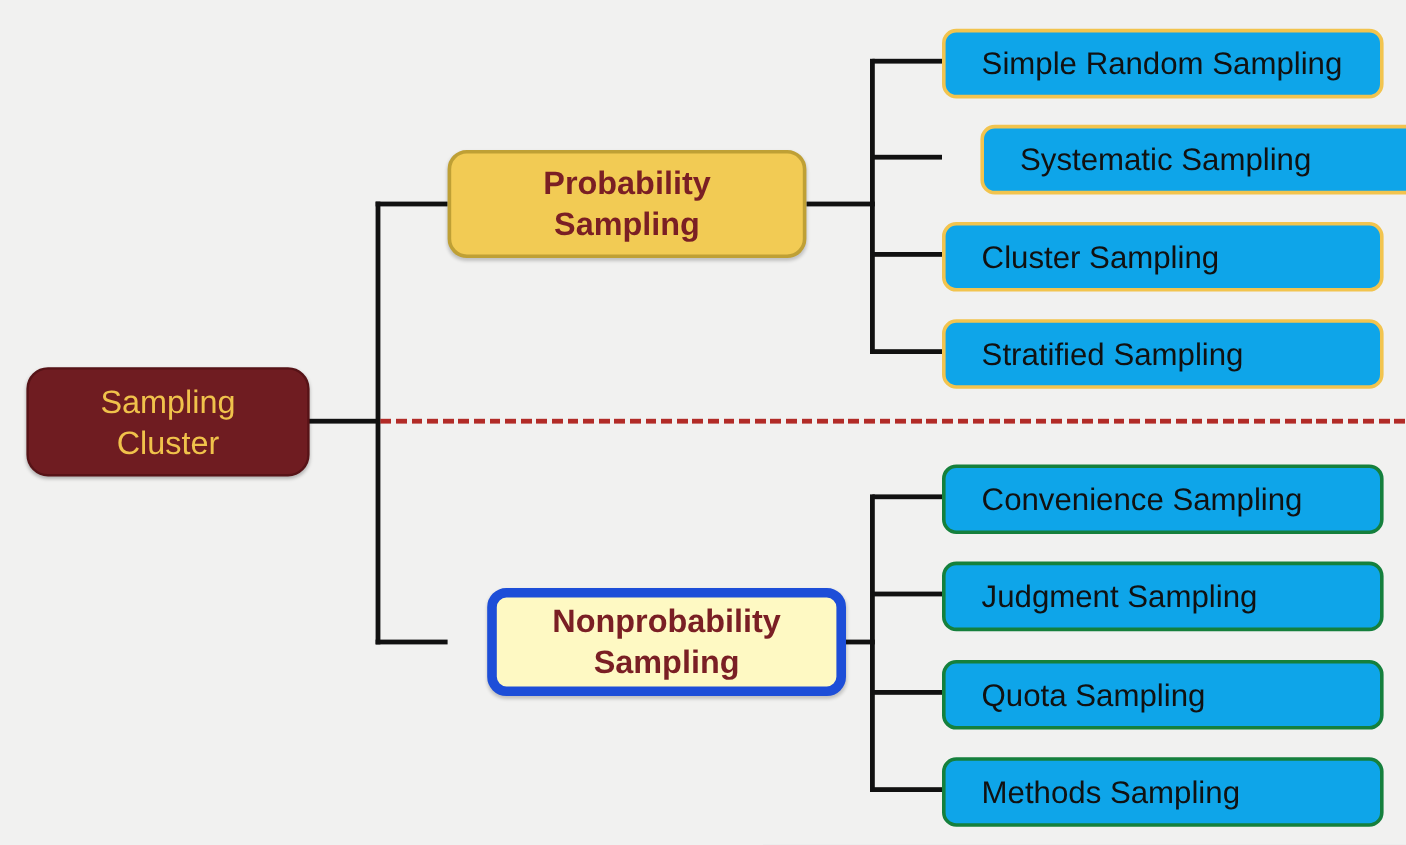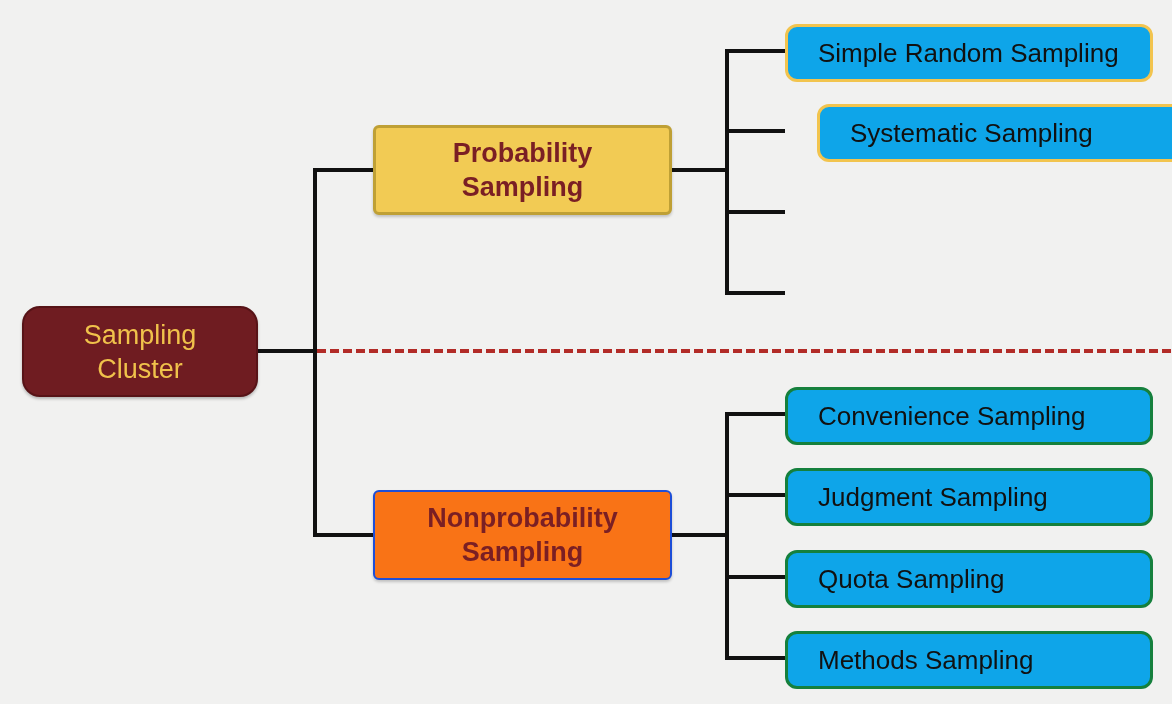--- a/index.html
+++ b/index.html
@@ -45,36 +45,37 @@
     border-radius: 18px;
     color: #F0C24B;
     font-size: 27px;
     line-height: 34px;
     box-shadow: 0 2px 3px rgba(0,0,0,0.25);
   }
   .branch {
     left: 373px;
     width: 299px;
     height: 90px;
-    border-radius: 6px;
+    border-radius: 16px;
     color: #7A1F24;
     font-weight: bold;
     font-size: 27px;
     line-height: 34px;
     box-shadow: 0 2px 3px rgba(0,0,0,0.2);
   }
   .branch.prob {
     top: 125px;
     background: #F2CB54;
     border: 3px solid #BFA035;
   }
   .branch.nonprob {
     top: 490px;
-    background: #f97316;
-    border: 2px solid #1d4ed8;
+    background: #fef9c3;
+    border: 8px solid #1d4ed8;
+    margin-left: 33px;
   }
   .leaf {
     position: absolute;
     left: 785px;
     width: 368px;
     height: 58px;
     background: #0ea5e9;
     border-radius: 12px;
     box-sizing: border-box;
     display: flex;
@@ -135,19 +136,21 @@
 
   <div class="node branch nonprob">
     <div>
       <span>Nonprobability</span><br>
       <span>Sampling</span>
     </div>
   </div>
 
   <div class="leaf gold" style="top:24px;">Simple Random Sampling</div>
   <div class="leaf gold" style="top:104px;margin-left:32px;">Systematic Sampling</div>
+  <div class="leaf gold" style="top:185px;">Cluster Sampling</div>
+  <div class="leaf gold" style="top:266px;">Stratified Sampling</div>
 
   <div class="leaf orange" style="top:387px;">Convenience Sampling</div>
   <div class="leaf orange" style="top:550px;">Quota Sampling</div>
   <div class="leaf orange" style="top:468px;">Judgment Sampling</div>
   <div class="leaf orange" style="top:631px;">Methods Sampling</div>
 
 </div>
 
 </body></html>

